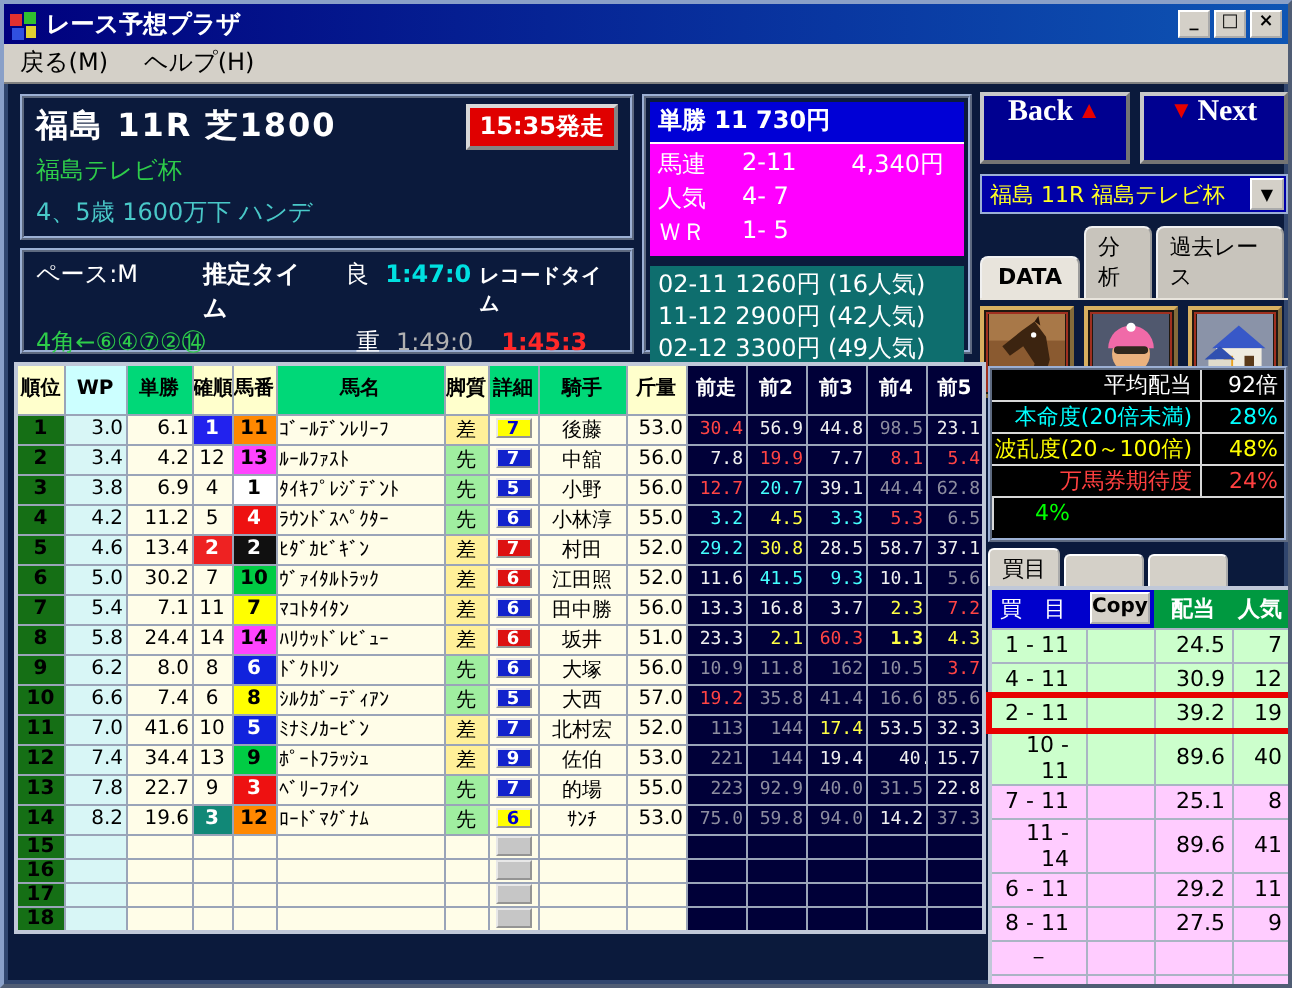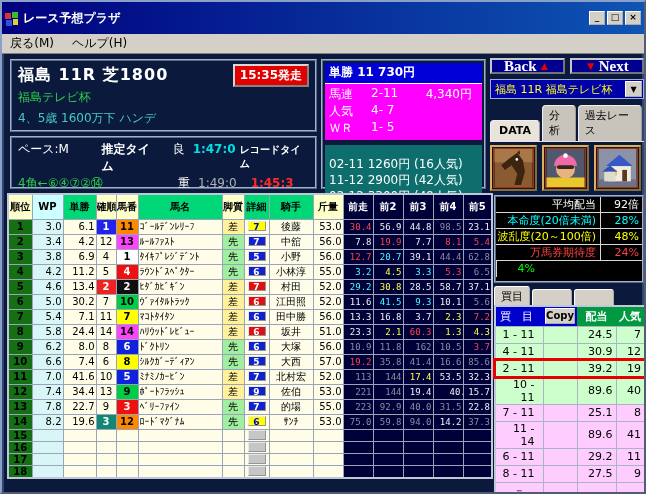--- a/index.html
+++ b/index.html
@@ -3,21 +3,21 @@
 <meta charset="utf-8">
 <style>
   * { box-sizing: border-box; margin: 0; padding: 0; }
   body { font-family: "DejaVu Sans", sans-serif; background: #444; }
   .window {
     position: relative; width: 646px; height: 494px;
     background: #0b1a3c; border: 2px outset #8aa0c8; overflow: hidden;
   }
   
   .titlebar {
-    height: 32px; background: linear-gradient(90deg, #00007e, #0e55b4);
+    height: 20px; background: linear-gradient(90deg, #00007e, #0e55b4);
     display: flex; align-items: center; padding: 0 3px; gap: 4px;
   }
   .titlebar .title { color: #fff; font-size: 12px; font-weight: bold; flex: 1; }
   .appicon { width: 14px; height: 14px; display: inline-block; }
   .winbtn {
     width: 16px; height: 14px; background: #d4d0c8; border: 1px outset #fff;
     font-size: 9px; line-height: 11px; text-align: center; color: #000; font-weight: bold;
   }
   .winbtns { display: flex; gap: 2px; }
   
@@ -50,28 +50,28 @@
   .corner { color: #2ecc4a; width: 148px; }
   .heavy-time { color: #b0b0b0; margin-left: 8px; }
   .record-time { color: #ff2828; font-weight: bold; margin-left: 14px; }
   
   .mid-panel { position: absolute; left: 317px; top: 5px; width: 165px; height: 130px; padding: 2px; }
   .tansho-bar { background: #0000d6; color: #fff; font-size: 12px; font-weight: bold;
     padding: 1px 4px 2px; border-bottom: 1px solid #fff; }
   .umaren-box { background: #ff00ff; color: #fff; font-size: 12px; padding: 2px 4px; height: 56px; }
   .um-row { display: flex; }
   .um-label { width: 42px; } .um-val { width: 48px; } .um-amt { flex: 1; text-align: right; padding-right: 6px; }
-  .wide-box { background: #0e6e6e; color: #fff; font-size: 12px; margin-top: 5px; padding: 11px 4px; height: 52px; }
+  .wide-box { background: #0e6e6e; color: #fff; font-size: 12px; margin-top: 5px; padding: 1px 4px; height: 52px; }
   .wide-row { line-height: 16px; white-space: pre; }
   
   .nav-area { position: absolute; left: 486px; top: 4px; width: 154px; }
   .nav-btn-row { display: flex; gap: 5px; }
-  .nav-btn { flex: 1; height: 16px; background: #000090; border: 2px outset #c8c8c8;
+  .nav-btn { flex: 1; height: 36px; background: #000090; border: 2px outset #c8c8c8;
     color: #fff; font-family: "Liberation Serif", serif; font-weight: bold; font-size: 15px;
-    display: flex; align-items: center; justify-content: center; gap: 2px; cursor: pointer; }
+    display: flex; justify-content: center; gap: 2px; cursor: pointer; }
   .red-tri { color: #e80000; font-size: 12px; }
   .race-select { margin-top: 5px; height: 20px; background: #0000a8; border: 1px solid #9cb0d4;
     display: flex; align-items: center; }
   .race-select .sel-text { flex: 1; color: #ffff22; font-size: 11px; padding-left: 4px; white-space: nowrap; overflow: hidden; }
   .sel-btn { width: 17px; height: 16px; background: #d4d0c8; border: 1px outset #fff;
     font-size: 8px; text-align: center; line-height: 15px; margin-right: 1px; }
   .tab-row { display: flex; margin-top: 6px; align-items: flex-end; }
   .tab { background: #c8c4bc; border: 1px outset #f0f0f0; border-bottom: none;
     border-radius: 4px 4px 0 0; font-size: 11px; color: #000; padding: 2px 6px 3px; margin-right: 2px; }
   .tab.active { background: #e8e4dc; font-weight: bold; padding: 3px 8px 4px; }
@@ -434,21 +434,21 @@
               <td class="c-mid">14</td>
               <td class="c-mid boxed" style="background: rgb(255, 68, 255); color: rgb(0, 0, 0);">14</td>
               <td class="c-name">ﾊﾘｳｯﾄﾞﾚﾋﾞｭｰ</td>
               <td class="c-mid" style="background: rgb(255, 240, 153);">差</td>
               <td class="c-detail"><span class="detail-btn" style="background: rgb(221, 17, 17); color: rgb(255, 255, 255);">6</span></td>
               <td class="c-mid">坂井</td>
               <td class="c-num">51.0</td>
               <td class="c-prev" style="color: rgb(240, 240, 240);">23.3</td>
               <td class="c-prev" style="color: rgb(255, 255, 68);">2.1</td>
               <td class="c-prev" style="color: rgb(255, 68, 68);">60.3</td>
-              <td class="c-prev" style="color: rgb(255, 255, 68);">1.3</td>
+              <td class="c-prev" style="color: rgb(255, 255, 68); font-weight: bold;">1.3</td>
               <td class="c-prev" style="color: rgb(255, 255, 68);">4.3</td>
             </tr>
             <tr>
               <td class="c-rank">9</td>
               <td class="c-wp">6.2</td>
               <td class="c-num">8.0</td>
               <td class="c-mid">8</td>
               <td class="c-mid boxed" style="background: rgb(17, 34, 221); color: rgb(255, 255, 255);">6</td>
               <td class="c-name">ﾄﾞｸﾄﾘﾝ</td>
               <td class="c-mid" style="background: rgb(160, 238, 160);">先</td>

